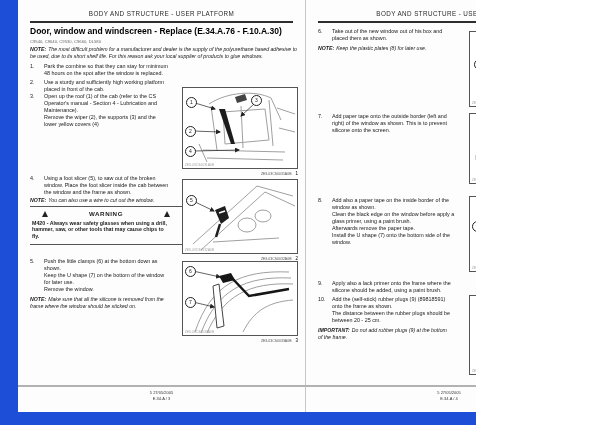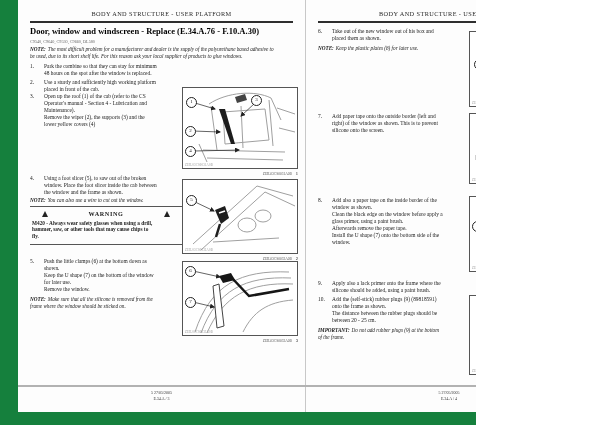--- a/index.html
+++ b/index.html
@@ -1,16 +1,16 @@
 <!DOCTYPE html>
 <html><head>
 <meta charset="utf-8">
 <style>
   html,body{margin:0;padding:0;}
-  .canvas{position:relative;width:476px;height:425px;background:#15803d;font-family:Liberation Serif, serif;color:#1a1a1a;overflow:hidden;}
+  .canvas{position:relative;width:476px;height:425px;background:#1d4ed8;font-family:Liberation Sans, sans-serif;color:#1a1a1a;overflow:hidden;}
   .page{position:absolute;top:0;height:412px;background:#fdfdfd;}
   #pageL{left:18px;width:287px;}
   #pageR{left:306px;width:286px;}
   .seam{position:absolute;left:305px;top:0;width:1px;height:412px;background:#c8c8c8;}
   .bottom-edge{position:absolute;left:18px;top:385px;width:574px;height:2px;background:#b2b2b2;z-index:6;}
   .hdr{position:absolute;top:10px;left:0;width:100%;text-align:center;font-size:6.3px;letter-spacing:0.4px;color:#2a2a2a;}
   .hrule{position:absolute;top:21px;left:12px;width:263px;height:1.5px;background:#2e2e2e;}
   .title{position:absolute;top:26px;left:12px;width:272px;font-size:8.5px;font-weight:bold;color:#000;}
   .models{position:absolute;top:39px;left:12px;font-size:4.2px;color:#666;}
   .intro{position:absolute;top:46px;left:12px;width:268px;font-size:5.2px;font-style:italic;line-height:6.6px;}

